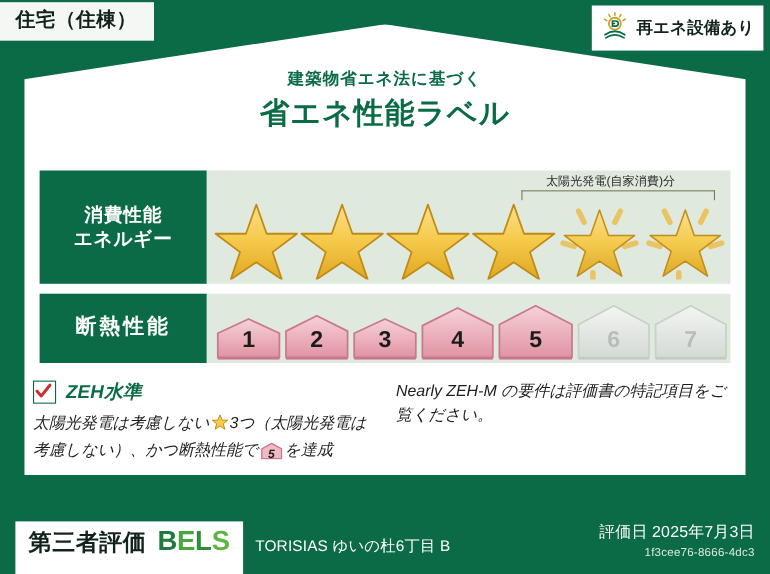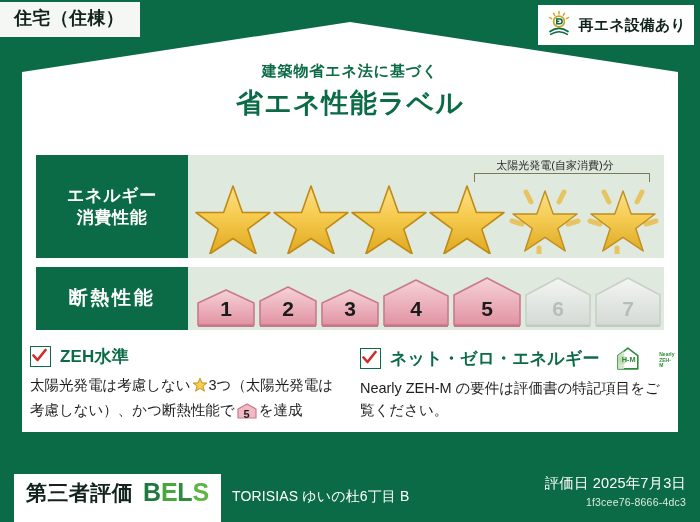--- a/index.html
+++ b/index.html
@@ -125,21 +125,21 @@
     font-family:"Liberation Sans",sans-serif;
   }
   .house-num.on{color:#1b1b1b;}
   .house-num.off{color:#b9bdb9;}
 
   
   .notes{
     position:absolute;left:30px;top:345px;width:640px;
     display:flex;gap:22px;z-index:6;
   }
-  .note{width:308px;}
+  .note{width:308px;font-style:italic;}
   .note-head{
     display:flex;align-items:center;gap:9px;margin-bottom:6px;
   }
   .chk{
     width:19px;height:19px;flex:0 0 19px;
     border:1.6px solid #0a6b46;background:#fff;
     position:relative;
   }
   .chk svg{position:absolute;left:1px;top:1px;}
   .note-title{
@@ -215,22 +215,22 @@
 
   <div class="title-wrap">
     <div class="title-sub">建築物省エネ法に基づく</div>
     <div class="title-main">省エネ性能ラベル</div>
   </div>
 
   <div class="rows">
 
     <div class="row row-energy">
       <div class="row-label two-line">
+        <span>消費性能</span>
         <span>エネルギー</span>
-        <span>消費性能</span>
       </div>
       <div class="row-body">
 
         <div class="solar-note">
           <div class="stext">太陽光発電(自家消費)分</div>
           <div class="solar-bracket"></div>
         </div>
 
         <div class="stars">
 
@@ -380,40 +380,20 @@
         <span class="note-title">ZEH水準</span>
       </div>
       <div class="note-body"><span>太陽光発電は考慮しない</span><span class="inline-star"><svg width="16" height="16" viewBox="0 0 16 16">
               <polygon points="8,1.2 10,6 15,6 11,9.2 12.4,14.2 8,11.3 3.6,14.2 5,9.2 1,6 6,6" fill="#f6cb4e" stroke="#c08a14" stroke-width="0.9" stroke-linejoin="round"></polygon>
             </svg></span><span>3つ（太陽光発電は考慮しない）、かつ断熱性能で</span><span class="inline-house"><svg width="20" height="16" viewBox="0 0 20 16">
               <polygon points="1,15 1,6 10,1 19,6 19,15" fill="#f0b9c3" stroke="#c87a8c" stroke-width="1.2" stroke-linejoin="round"></polygon>
             </svg><span class="ih-num">5</span></span><span>を達成</span></div>
     </div>
 
     <div class="note">
-      <div class="note-head">
-        <span class="chk">
-          <svg width="15" height="15" viewBox="0 0 15 15">
-            <polyline points="1.5,7.5 5.5,12 13.5,2" fill="none" stroke="#d02a2a" stroke-width="2.6" stroke-linecap="round" stroke-linejoin="round"></polyline>
-          </svg>
-        </span>
-        <span class="note-title">ネット・ゼロ・エネルギー</span>
-        <span class="zehm-logo">
-          <svg width="44" height="26" viewBox="0 0 44 26">
-            <path d="M3,24 L3,10.5 L13,3 L23,10.5 L23,24 Z" fill="#ffffff" stroke="#2e8c3a" stroke-width="1.6" stroke-linejoin="round"></path>
-            <path d="M3,24 L3,10.5 L9,6 L9,24 Z" fill="#cfe3c6" opacity="0.9"></path>
-            <circle cx="7.5" cy="15" r="4.4" fill="#bcd9b0" opacity="0.85"></circle>
-            <text x="13.8" y="17.4" font-family="Liberation Sans, sans-serif" font-size="7.4" font-weight="bold" fill="#2e8c3a" text-anchor="middle">H-M</text>
-          </svg>
-          <span style="display:inline-block;line-height:1.05;margin-left:1px;margin-bottom:3px;">
-            <span style="display:block;font-size:5px;font-weight:bold;color:#2e8c3a;">Nearly</span>
-            <span style="display:block;font-size:5px;font-weight:bold;color:#2e8c3a;">ZEH-M</span>
-          </span>
-        </span>
-      </div>
       <div class="note-body">Nearly ZEH-M の要件は評価書の特記項目をご覧ください。</div>
     </div>
   </div>
 
   <div class="footer">
     <div class="bels">
       <span class="b-label">第三者評価</span>
       <span class="b-mark"><span class="g1">B</span><span class="g2">E</span><span class="g3">L</span><span class="g4">S</span></span>
     </div>
     <div class="bldg-name">TORISIAS ゆいの杜6丁目 B</div>

